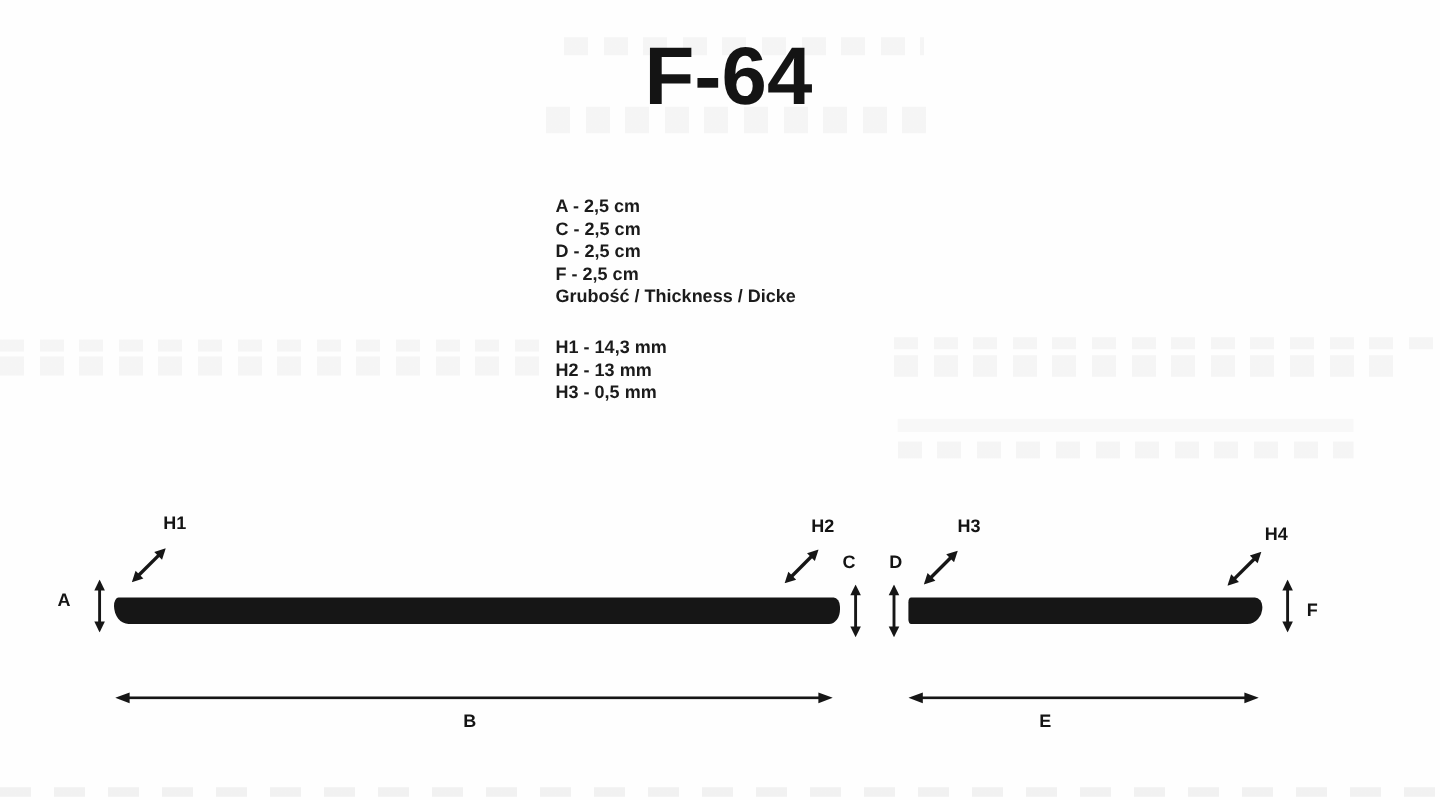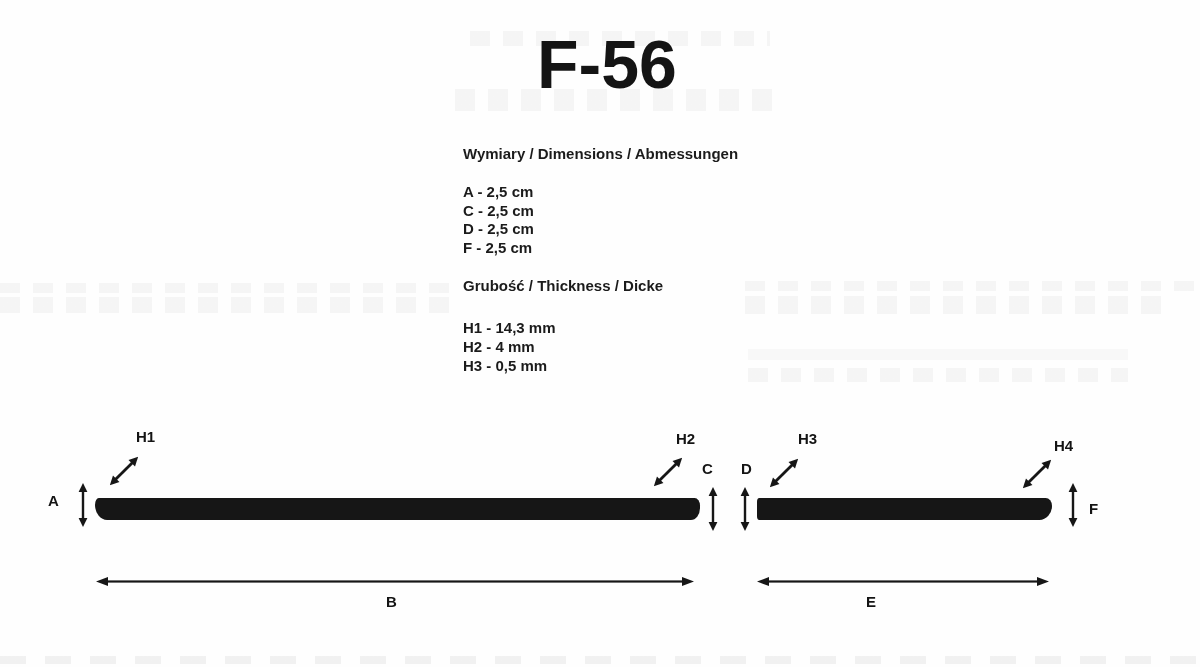--- a/index.html
+++ b/index.html
@@ -27,21 +27,21 @@
     letter-spacing:0px;color:#141414;
   }
   .specs{position:absolute;left:463px;top:144px;width:330px;}
   .spec-heading{
     font-size:15px;font-weight:bold;line-height:19px;color:#1b1b1b;
   }
   .spec-list{
     list-style:none;margin:20px 0 0 0;padding:0;
     font-size:15px;font-weight:bold;line-height:18.6px;color:#1b1b1b;
   }
-  .spec-heading.second{margin-top:19px;}
+  .spec-heading.second{}
   .spec-list.second{margin-top:24px;}
 
   .diagram{position:absolute;left:0;top:0;width:1200px;height:667px;}
   .strip{position:absolute;background:#161616;height:22px;top:498px;}
   .strip1{left:95px;width:605px;border-radius:5px 7px 12px 16px / 9px 10px 16px 20px;}
   .strip2{left:757px;width:295px;border-radius:3px 8px 16px 3px / 5px 10px 18px 5px;}
   .dlabel{
     position:absolute;font-size:15px;font-weight:bold;line-height:15px;color:#141414;
   }
   .arrow{position:absolute;}
@@ -56,34 +56,33 @@
   <div class="band" style="left:470px;top:31px;width:300px;height:15px;"></div>
   <div class="band" style="left:455px;top:89px;width:320px;height:22px;"></div>
   <div class="band" style="left:0px;top:283px;width:460px;height:10px;"></div>
   <div class="band" style="left:0px;top:297px;width:460px;height:16px;"></div>
   <div class="band" style="left:745px;top:281px;width:450px;height:10px;"></div>
   <div class="band" style="left:745px;top:296px;width:420px;height:18px;"></div>
   <div class="band solid" style="left:748px;top:349px;width:380px;height:11px;"></div>
   <div class="band" style="left:748px;top:368px;width:380px;height:14px;"></div>
   <div class="band dashes" style="left:0px;top:656px;width:1200px;height:8px;"></div>
 
-  <h1 class="title">F-56</h1>
+  <h1 class="title">F-64</h1>
 
   <section class="specs">
-    <div class="spec-heading">Wymiary / Dimensions / Abmessungen</div>
     <ul class="spec-list">
       <li>A - 2,5 cm</li>
       <li>C - 2,5 cm</li>
       <li>D - 2,5 cm</li>
       <li>F - 2,5 cm</li>
     </ul>
     <div class="spec-heading second">Grubość / Thickness / Dicke</div>
     <ul class="spec-list second">
       <li>H1 - 14,3 mm</li>
-      <li>H2 - 4 mm</li>
+      <li>H2 - 13 mm</li>
       <li>H3 - 0,5 mm</li>
     </ul>
   </section>
 
   <div class="diagram">
 
     <div class="strip strip1"></div>
     <div class="strip strip2"></div>
 
     <svg class="arrow" style="left:76px;top:483px;" width="14" height="44" viewBox="0 0 14 44">

